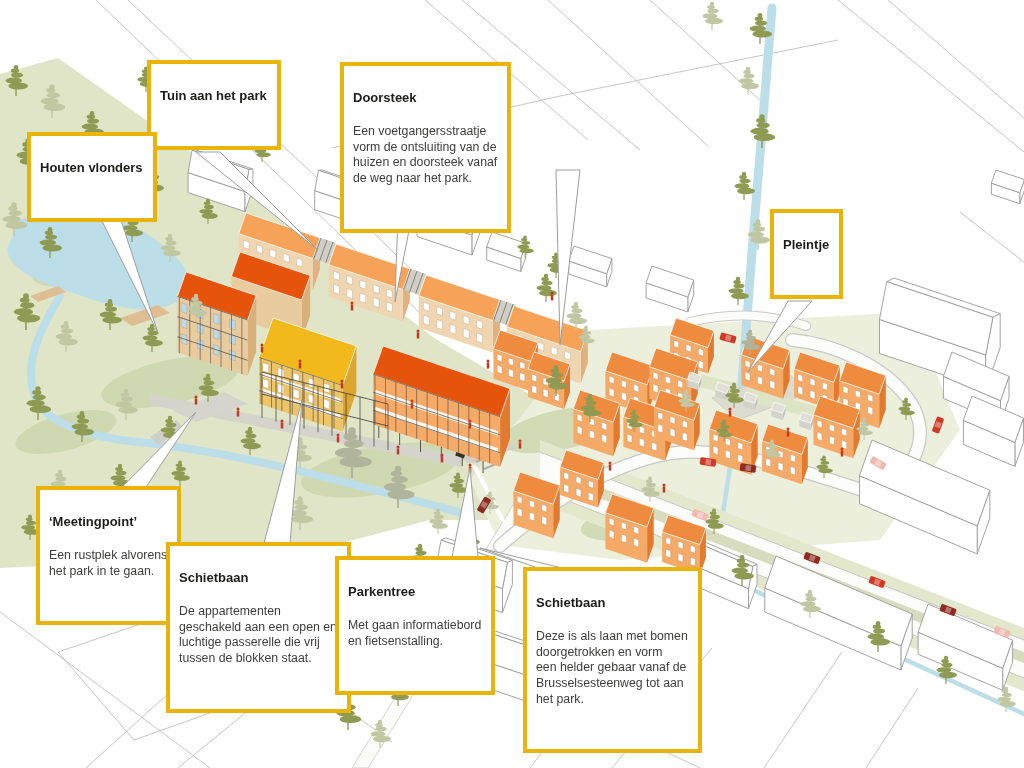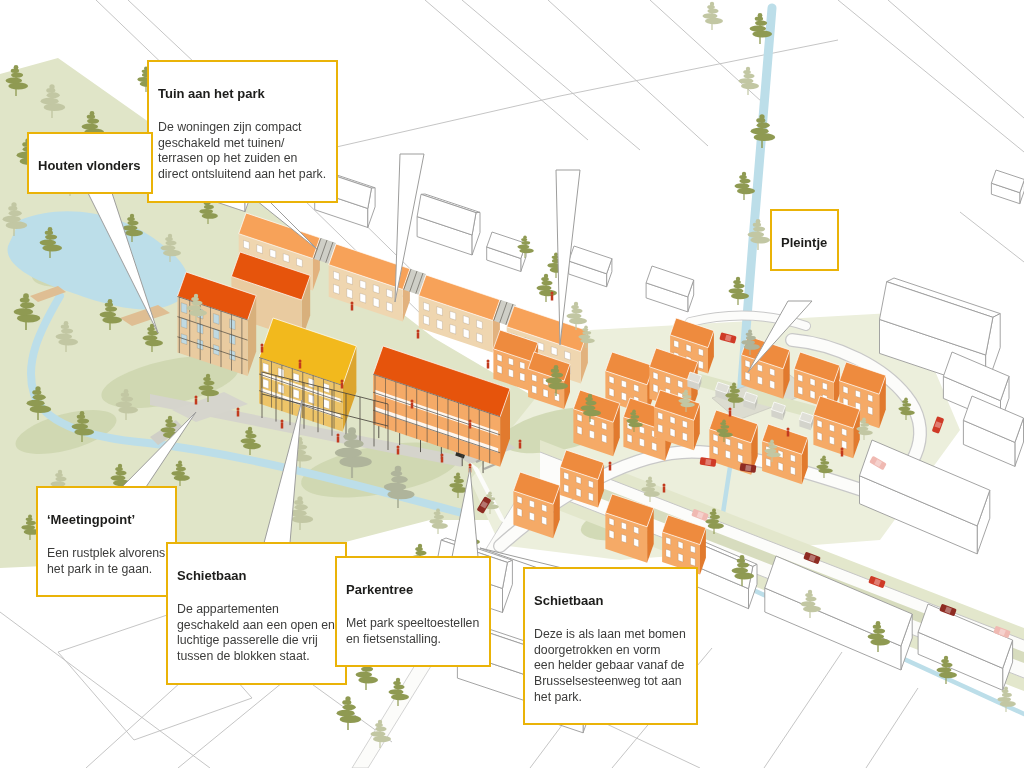--- a/index.html
+++ b/index.html
@@ -1,20 +1,20 @@
 <!DOCTYPE html>
 <html><head>
 <meta charset="utf-8">
 <style>
   html,body{margin:0;padding:0;background:#e8e8e8;}
   .stage{position:relative;width:1024px;height:768px;background:#ffffff;overflow:hidden;
          font-family:"Liberation Sans",sans-serif;}
   #scene{position:absolute;left:0;top:0;z-index:1;}
-  .callout{position:absolute;z-index:2;background:#ffffff;border:2px solid #eab308;
-           padding:6px 10px 0 9px;white-space:pre-line;}
+  .callout{position:absolute;z-index:2;background:#ffffff;border:4px solid #eab308;
+           padding:6px 10px 24px 9px;white-space:pre-line;}
   .callout-title{font-weight:bold;font-size:13px;color:#1d1d1b;line-height:1.25;}
   .callout-body{font-size:12.3px;color:#3c3c3b;line-height:1.27;}
 </style>
 </head>
 <body>
 
 <div class="stage">
   <svg id="scene" width="1024" height="768" viewBox="0 0 1024 768">
       <rect x="0" y="0" width="1024" height="768" fill="#ffffff"></rect>
       <g>
@@ -1078,24 +1078,27 @@
         <polygon points="788.0,301.0 812.0,301.0 748.0,372.0" fill="#FFFFFF" stroke="#9D9D9C" stroke-width="1" stroke-linejoin="round"></polygon>
         <polygon points="122.0,487.0 146.0,487.0 196.0,412.0" fill="#FFFFFF" stroke="#9D9D9C" stroke-width="1" stroke-linejoin="round"></polygon>
         <polygon points="264.0,543.0 290.0,543.0 302.0,400.0" fill="#FFFFFF" stroke="#9D9D9C" stroke-width="1" stroke-linejoin="round"></polygon>
         <polygon points="452.0,557.0 478.0,557.0 470.0,468.0" fill="#FFFFFF" stroke="#9D9D9C" stroke-width="1" stroke-linejoin="round"></polygon>
         <polygon points="538.0,568.0 562.0,568.0 480.0,548.0" fill="#FFFFFF" stroke="#9D9D9C" stroke-width="1" stroke-linejoin="round"></polygon>
       </g>
     </svg>
 
   <div class="callout" style="left:147px;top:60px">
     <div class="callout-title">Tuin aan het park</div>
-    <div class="callout-body">De woningen zijn compact
-geschakeld met tuinen/
-terrasen op het zuiden en
-direct ontsluitend aan het park.</div>
+  </div>
+  <div class="callout" style="left:340px;top:62px">
+    <div class="callout-title">Doorsteek</div>
+    <div class="callout-body">Een voetgangersstraatje
+vorm de ontsluiting van de
+huizen en doorsteek vanaf
+de weg naar het park.</div>
   </div>
   <div class="callout" style="left:27px;top:132px">
     <div class="callout-title">Houten vlonders</div>
   </div>
   <div class="callout" style="left:770px;top:209px">
     <div class="callout-title">Pleintje</div>
   </div>
   <div class="callout" style="left:36px;top:486px">
     <div class="callout-title">‘Meetingpoint’</div>
     <div class="callout-body">Een rustplek alvorens
@@ -1103,21 +1106,21 @@
   </div>
   <div class="callout" style="left:166px;top:542px">
     <div class="callout-title">Schietbaan</div>
     <div class="callout-body">De appartementen
 geschakeld aan een open en
 luchtige passerelle die vrij
 tussen de blokken staat.</div>
   </div>
   <div class="callout" style="left:335px;top:556px">
     <div class="callout-title">Parkentree</div>
-    <div class="callout-body">Met park speeltoestellen
+    <div class="callout-body">Met gaan informatiebord
 en fietsenstalling.</div>
   </div>
   <div class="callout" style="left:523px;top:567px">
     <div class="callout-title">Schietbaan</div>
     <div class="callout-body">Deze is als laan met bomen
 doorgetrokken en vorm
 een helder gebaar vanaf de
 Brusselsesteenweg tot aan
 het park.</div>
   </div>

